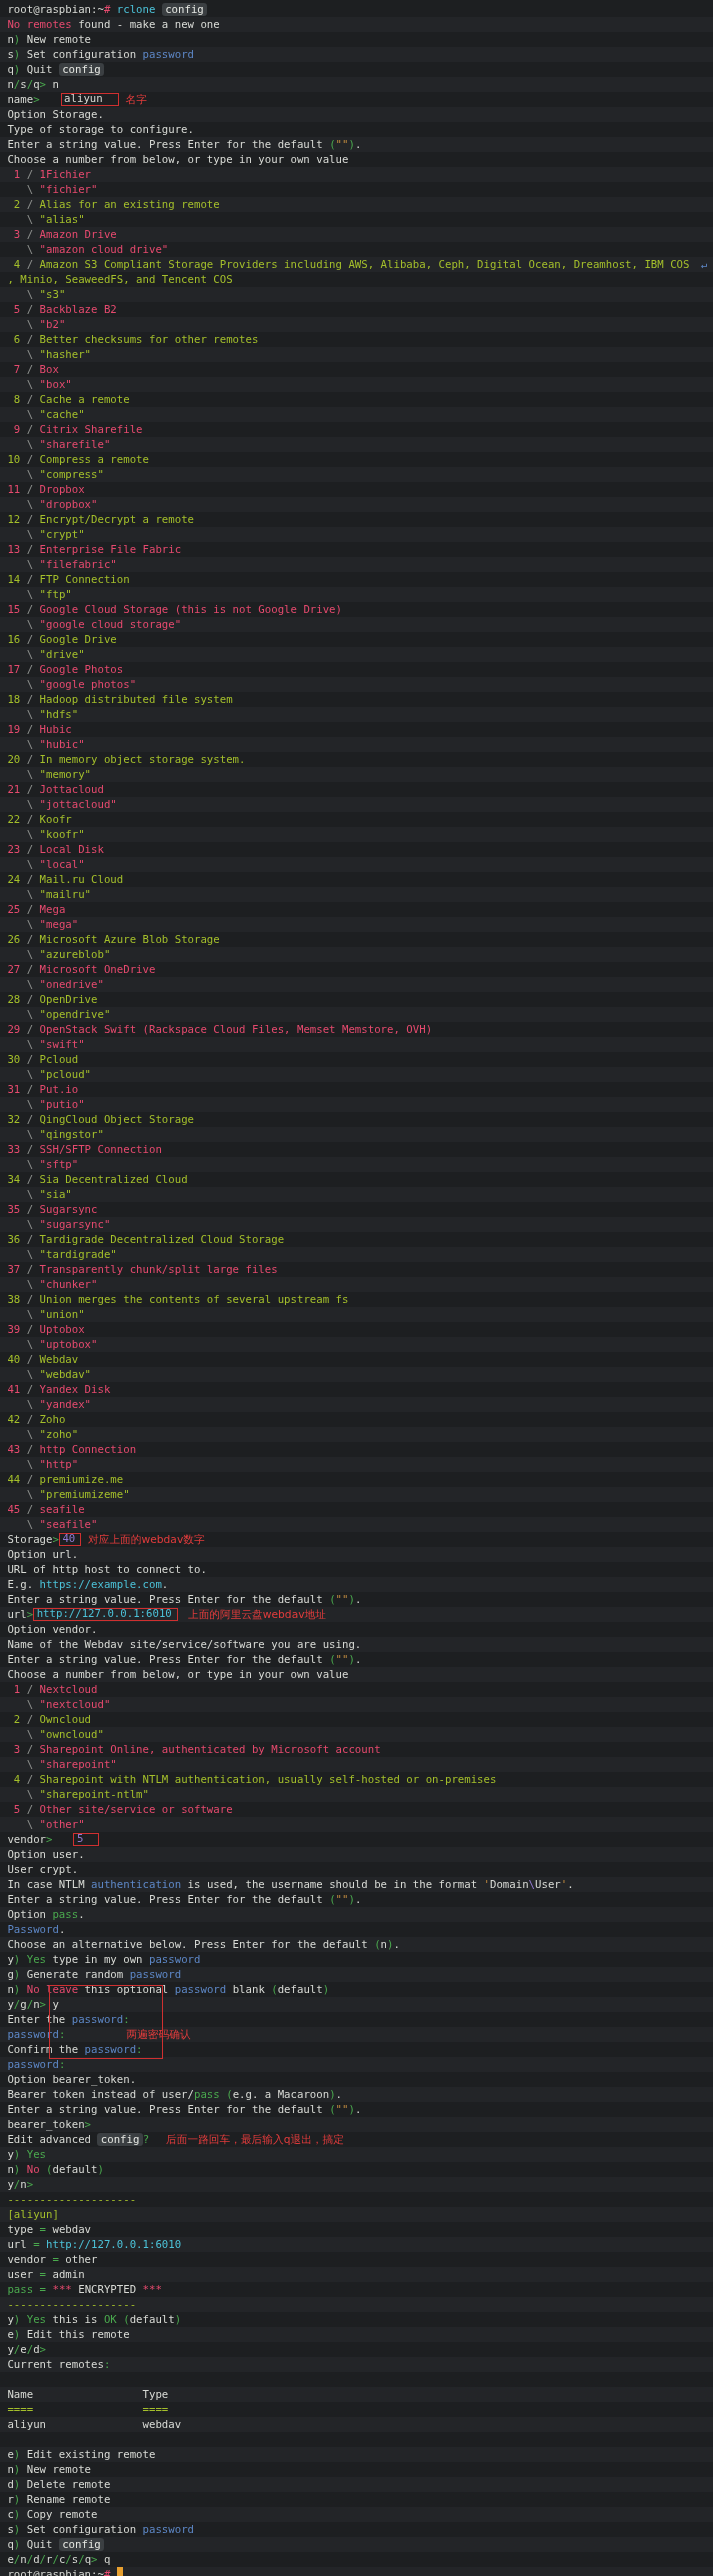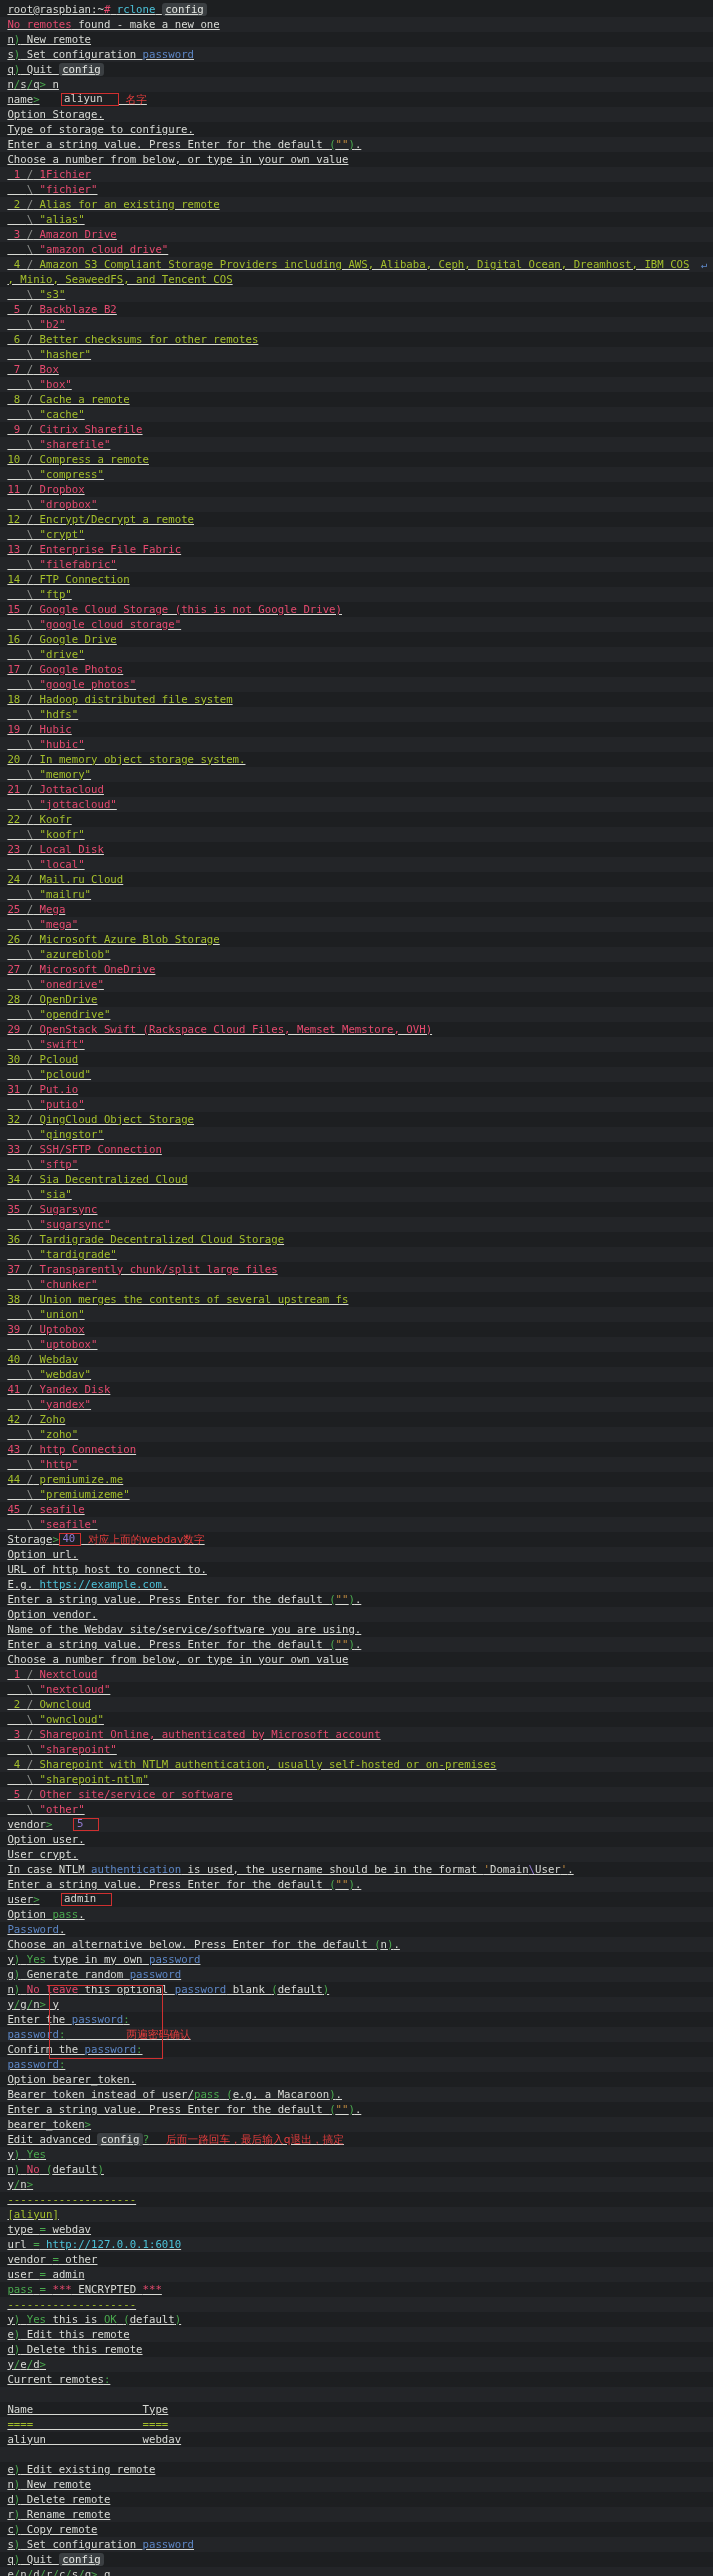--- a/index.html
+++ b/index.html
@@ -6,21 +6,20 @@
   .terminal{
     position:relative;
     width:714px;height:2576px;
     background:#1d1f21;
     font-family:"DejaVu Sans Mono","Liberation Mono",monospace;
     font-size:10.7px;line-height:15px;
     padding-top:1.6px;
     box-sizing:border-box;
     overflow:hidden;
     color:#d8dad5;
-    text-decoration:underline;
   }
   .line{height:15px;white-space:pre;padding-left:7.4px;position:relative;}
   .line:nth-child(even){background:#232528;}
   .fg{color:#d8dad5;}
   .dim{color:#8f928f;}
   .pink{color:#e54a6e;}
   .grn{color:#a4bf2b;}
   .green{color:#4aa94e;}
   .cyan{color:#4cc2d8;}
   .blue{color:#5d87c6;}
@@ -138,40 +137,40 @@
     <div class="line"><span class="fg">   </span><span class="dim">\</span><span class="pink"> "http"</span></div>
     <div class="line"><span class="grn">44 </span><span class="dim">/</span><span class="grn"> premiumize.me</span></div>
     <div class="line"><span class="fg">   </span><span class="dim">\</span><span class="grn"> "premiumizeme"</span></div>
     <div class="line"><span class="pink">45 </span><span class="dim">/</span><span class="pink"> seafile</span></div>
     <div class="line"><span class="fg">   </span><span class="dim">\</span><span class="pink"> "seafile"</span></div>
     <div class="line"><span class="fg">Storage</span><span class="green">&gt;</span><span class="box violet">40</span><span class="red">  对应上面的webdav数字</span></div>
     <div class="line"><span class="fg">Option url.</span></div>
     <div class="line"><span class="fg">URL of http host to connect to.</span></div>
     <div class="line"><span class="fg">E.g. </span><span class="cyan">https://example.com</span><span class="fg">.</span></div>
     <div class="line"><span class="fg">Enter a string value. Press Enter for the default </span><span class="green">(</span><span class="orange">""</span><span class="green">)</span><span class="fg">.</span></div>
+    <div class="line"><span class="fg">url</span><span class="green">&gt;</span><span class="box cyan">http://127.0.0.1:6010</span><span class="red">   上面的阿里云盘webdav地址</span></div>
     <div class="line"><span class="fg">Option vendor.</span></div>
     <div class="line"><span class="fg">Name of the Webdav site/service/software you are using.</span></div>
     <div class="line"><span class="fg">Enter a string value. Press Enter for the default </span><span class="green">(</span><span class="orange">""</span><span class="green">)</span><span class="fg">.</span></div>
     <div class="line"><span class="fg">Choose a number from below, or type in your own value</span></div>
     <div class="line"><span class="pink"> 1 </span><span class="dim">/</span><span class="pink"> Nextcloud</span></div>
     <div class="line"><span class="fg">   </span><span class="dim">\</span><span class="pink"> "nextcloud"</span></div>
     <div class="line"><span class="grn"> 2 </span><span class="dim">/</span><span class="grn"> Owncloud</span></div>
     <div class="line"><span class="fg">   </span><span class="dim">\</span><span class="grn"> "owncloud"</span></div>
     <div class="line"><span class="pink"> 3 </span><span class="dim">/</span><span class="pink"> Sharepoint Online, authenticated by Microsoft account</span></div>
     <div class="line"><span class="fg">   </span><span class="dim">\</span><span class="pink"> "sharepoint"</span></div>
     <div class="line"><span class="grn"> 4 </span><span class="dim">/</span><span class="grn"> Sharepoint with NTLM authentication, usually self-hosted or on-premises</span></div>
     <div class="line"><span class="fg">   </span><span class="dim">\</span><span class="grn"> "sharepoint-ntlm"</span></div>
     <div class="line"><span class="pink"> 5 </span><span class="dim">/</span><span class="pink"> Other site/service or software</span></div>
     <div class="line"><span class="fg">   </span><span class="dim">\</span><span class="pink"> "other"</span></div>
     <div class="line"><span class="fg">vendor</span><span class="green">&gt;</span><span class="box wide violet">5</span></div>
     <div class="line"><span class="fg">Option user.</span></div>
     <div class="line"><span class="fg">User crypt.</span></div>
     <div class="line"><span class="fg">In case NTLM </span><span class="blue">authentication</span><span class="fg"> is used, the username should be in the format </span><span class="orange">'</span><span class="fg">Domain</span><span class="violet">\</span><span class="fg">User</span><span class="orange">'</span><span class="fg">.</span></div>
     <div class="line"><span class="fg">Enter a string value. Press Enter for the default </span><span class="green">(</span><span class="orange">""</span><span class="green">)</span><span class="fg">.</span></div>
-    <div class="line"><span class="fg">user</span><span class="green">&gt;</span><span class="box wide fg">admin</span></div>
     <div class="line"><span class="fg">Option </span><span class="green">pass</span><span class="fg">.</span></div>
     <div class="line"><span class="blue">Password</span><span class="fg">.</span></div>
     <div class="line"><span class="fg">Choose an alternative below. Press Enter for the default </span><span class="green">(</span><span class="fg">n</span><span class="green">)</span><span class="fg">.</span></div>
     <div class="line"><span class="fg">y</span><span class="green">)</span><span class="fg"> </span><span class="green">Yes</span><span class="fg"> type in my own </span><span class="blue">password</span></div>
     <div class="line"><span class="fg">g</span><span class="green">)</span><span class="fg"> Generate random </span><span class="blue">password</span></div>
     <div class="line"><span class="fg">n</span><span class="green">)</span><span class="fg"> </span><span class="pink">No leave</span><span class="fg"> this optional </span><span class="blue">password</span><span class="fg"> blank </span><span class="green">(</span><span class="fg">default</span><span class="green">)</span></div>
     <div class="line"><span class="fg">y</span><span class="green">/</span><span class="fg">g</span><span class="green">/</span><span class="fg">n</span><span class="green">&gt;</span><span class="fg"> y</span></div>
     <div class="line"><span class="fg">Enter the </span><span class="blue">password</span><span class="green">:</span></div>
     <div class="line"><span class="blue">password</span><span class="green">:</span><span class="red">                  两遍密码确认</span></div>
     <div class="line"><span class="fg">Confirm the </span><span class="blue">password</span><span class="green">:</span></div>
@@ -187,21 +186,20 @@
     <div class="line"><span class="grn">--------------------</span></div>
     <div class="line"><span class="grn">[aliyun]</span></div>
     <div class="line"><span class="fg">type </span><span class="green">=</span><span class="fg"> webdav</span></div>
     <div class="line"><span class="fg">url </span><span class="green">=</span><span class="fg"> </span><span class="cyan">http://127.0.0.1:6010</span></div>
     <div class="line"><span class="fg">vendor </span><span class="green">=</span><span class="fg"> other</span></div>
     <div class="line"><span class="fg">user </span><span class="green">=</span><span class="fg"> admin</span></div>
     <div class="line"><span class="green">pass</span><span class="fg"> </span><span class="green">=</span><span class="fg"> </span><span class="pink">***</span><span class="fg"> ENCRYPTED </span><span class="pink">***</span></div>
     <div class="line"><span class="grn">--------------------</span></div>
     <div class="line"><span class="fg">y</span><span class="green">)</span><span class="fg"> </span><span class="green">Yes</span><span class="fg"> this is </span><span class="green">OK</span><span class="fg"> </span><span class="green">(</span><span class="fg">default</span><span class="green">)</span></div>
     <div class="line"><span class="fg">e</span><span class="green">)</span><span class="fg"> Edit this remote</span></div>
-    <div class="line"><span class="fg">d</span><span class="green">)</span><span class="fg"> Delete this remote</span></div>
     <div class="line"><span class="fg">y</span><span class="green">/</span><span class="fg">e</span><span class="green">/</span><span class="fg">d</span><span class="green">&gt;</span></div>
     <div class="line"><span class="fg">Current remotes</span><span class="green">:</span></div>
     <div class="line"></div>
     <div class="line"><span class="fg">Name                 Type</span></div>
     <div class="line"><span class="grn">====                 ====</span></div>
     <div class="line"><span class="fg">aliyun               webdav</span></div>
     <div class="line"></div>
     <div class="line"><span class="fg">e</span><span class="green">)</span><span class="fg"> Edit existing remote</span></div>
     <div class="line"><span class="fg">n</span><span class="green">)</span><span class="fg"> New remote</span></div>
     <div class="line"><span class="fg">d</span><span class="green">)</span><span class="fg"> Delete remote</span></div>

